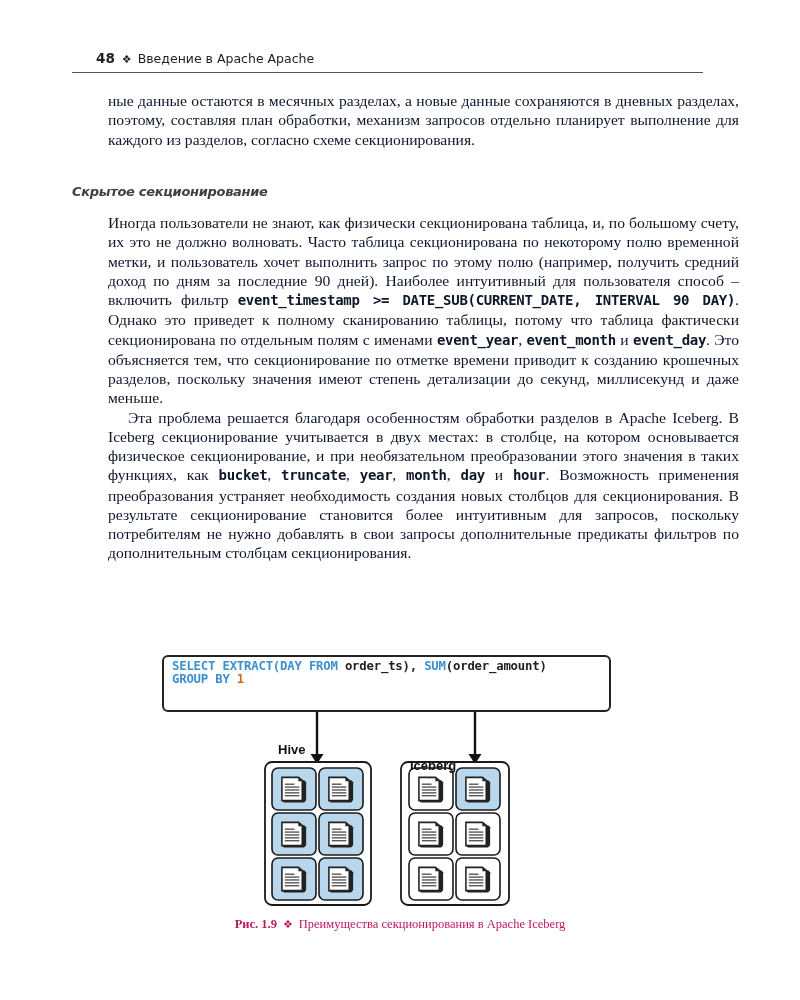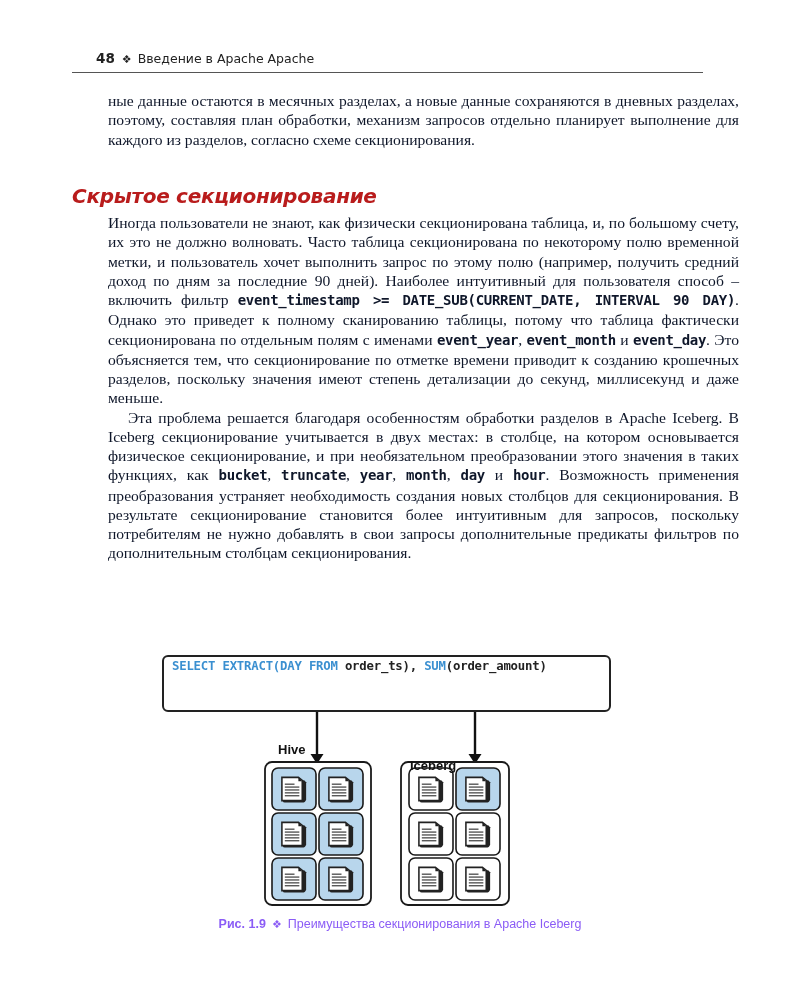--- a/index.html
+++ b/index.html
@@ -9,31 +9,31 @@
   .header .pg { font-weight: bold; font-size: 13.5px; margin-left: 24px; }
   .header .sep { margin: 0 6px 0 7px; font-size: 11px; }
   .header-rule { position: absolute; left: 72px; top: 72px; width: 631px; height: 0; border-top: 1.5px solid #555; }
   .body { position: absolute; left: 72px; width: 631px;
     font-family: "Liberation Serif", "DejaVu Serif", serif; font-size: 15.6px; line-height: 19.25px;
     text-align: justify; text-align-last: left; color: #0f172a; margin-left: 36px; }
   .body p { margin: 0; }
   .body p.ind { text-indent: 20px; }
   .mono { font-family: "DejaVu Sans Mono", "Liberation Mono", monospace; font-size: 14px; letter-spacing: -0.3px; font-weight: bold; }
   .h2 { position: absolute; left: 72px; top: 184px; font-family: "DejaVu Sans", sans-serif;
-    font-weight: bold; font-style: italic; font-size: 20px; color: #b91c1c; letter-spacing: -0.3px; }
+    font-weight: bold; font-style: italic; font-size: 13px; color: #404040; letter-spacing: -0.3px; }
   #p1 { top: 91px; }
   #p2 { top: 213px; }
   .sqlbox { position: absolute; left: 162px; top: 655px; width: 449px; height: 57px;
     border: 2px solid #222; border-radius: 6px; background: #fff; box-sizing: border-box; padding: 3px 0 0 8px; }
   .sqlbox .line { font-family: "DejaVu Sans Mono", "Liberation Mono", monospace; font-size: 12.3px; line-height: 12.5px; font-weight: bold; color: #222; white-space: pre; letter-spacing: -0.2px; }
   .kw { color: #3a8fd0; margin-top: 36px; }
   .num { color: #d0661e; }
   .fig-svg { position: absolute; left: 0; top: 0; }
   .caption { position: absolute; left: 0; width: 800px; top: 917px; text-align: center;
-    font-family: Liberation Sans, sans-serif; font-size: 12.5px; color: #8b5cf6; }
+    font-family: Liberation Serif, serif; font-size: 12.5px; color: #be185d; }
   .caption .lbl { font-weight: bold; }
   .caption .sep { margin: 0 6px; font-size: 11px; }
   .figlabel { position: absolute; font-family: "Liberation Sans", sans-serif; font-weight: bold; font-size: 13px; color: #111; }
 </style>
 </head>
 <body>
 
 <div class="header">
   <span class="pg">48</span><span class="sep">❖</span><span>Введение в Apache Apache</span>
 </div>
@@ -45,20 +45,21 @@
 
 <div class="h2">Скрытое секционирование</div>
 
 <div class="body" id="p2">
   <p><span>Иногда пользователи не знают, как физически секционирована таблица, и, по большому счету, их это не должно волновать. Часто таблица секционирована по некоторому полю временной метки, и пользователь хочет выполнить запрос по этому полю (например, получить средний доход по дням за последние 90 дней). Наиболее интуитивный для пользователя способ – включить фильтр </span><span class="mono">event_timestamp &gt;= DATE_SUB(CURRENT_DATE, INTERVAL 90 DAY)</span><span>. Однако это приведет к полному сканированию таблицы, потому что таблица фактически секционирована по отдельным полям с именами </span><span class="mono">event_year</span><span>, </span><span class="mono">event_month</span><span> и </span><span class="mono">event_day</span><span>. Это объясняется тем, что секционирование по отметке времени приводит к созданию крошечных разделов, поскольку значения имеют степень детализации до секунд, миллисекунд и даже меньше.</span></p>
   <p class="ind"><span>Эта проблема решается благодаря особенностям обработки разделов в Apache Iceberg. В Iceberg секционирование учитывается в двух местах: в столбце, на котором основывается физическое секционирование, и при необязательном преобразовании этого значения в таких функциях, как </span><span class="mono">bucket</span><span>, </span><span class="mono">truncate</span><span>, </span><span class="mono">year</span><span>, </span><span class="mono">month</span><span>, </span><span class="mono">day</span><span> и </span><span class="mono">hour</span><span>. Возможность применения преобразования устраняет необходимость создания новых столбцов для секционирования. В результате секционирование становится более интуитивным для запросов, поскольку потребителям не нужно добавлять в свои запросы дополнительные предикаты фильтров по дополнительным столбцам секционирования.</span></p>
 </div>
 
 <div class="sqlbox">
   <div class="line"><span class="kw">SELECT EXTRACT(</span><span class="kw">DAY FROM</span><span> order_ts), </span><span class="kw">SUM</span><span>(order_amount)</span></div>
+  <div class="line"><span class="kw">GROUP BY</span><span> </span><span class="num">1</span></div>
 </div>
 
 <svg class="fig-svg" width="800" height="1000">
   <defs>
     <symbol id="docicon" viewBox="0 0 32 30">
 
       <path d="M4 9 L4 27 Q4 29 6 29 L24 29 Q27 29 28 26 L28 8 L26 6 L8 6 Q5 6 4 9 Z" fill="#222"></path>
       <path d="M3 7 L3 25 L24 25 L24 4 L20 1 L3 1 Z" fill="#ffffff" stroke="#222" stroke-width="1.6" transform="translate(0,2)"></path>
       <path d="M20 3 L20 7 L24 7 Z" fill="#222"></path>
       <line x1="6" y1="13" x2="21" y2="13" stroke="#222" stroke-width="1.1"></line>

